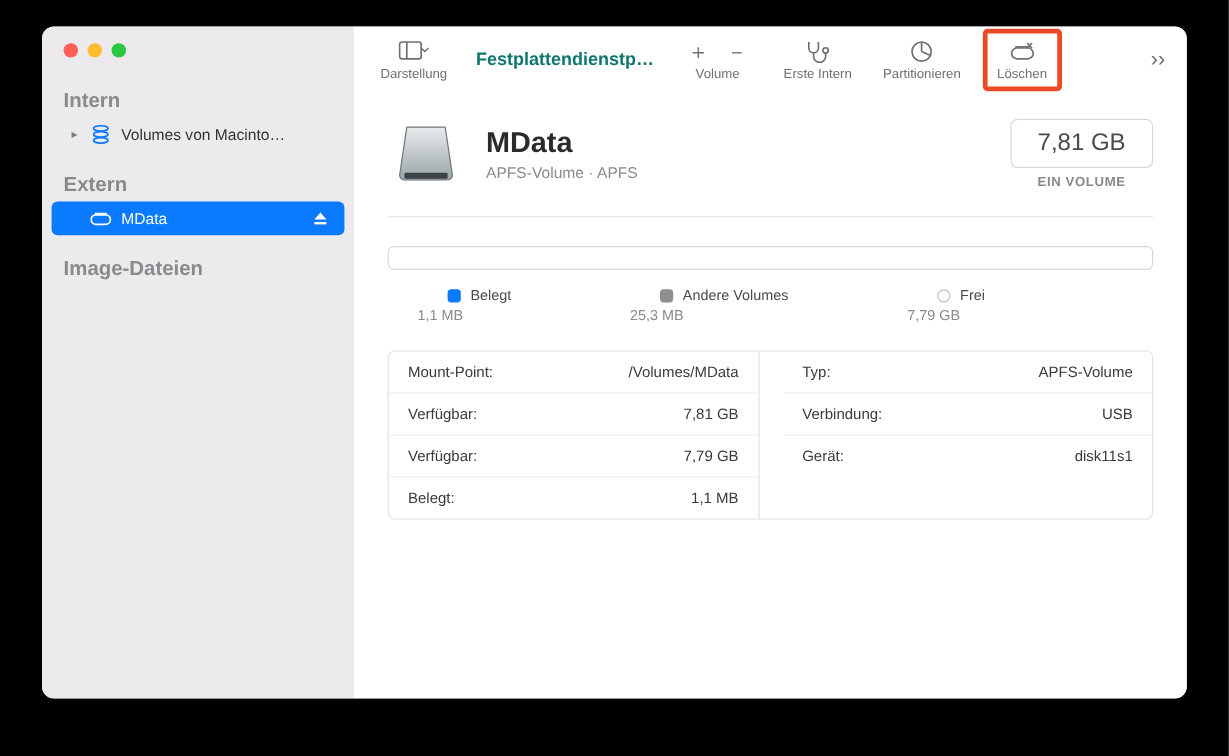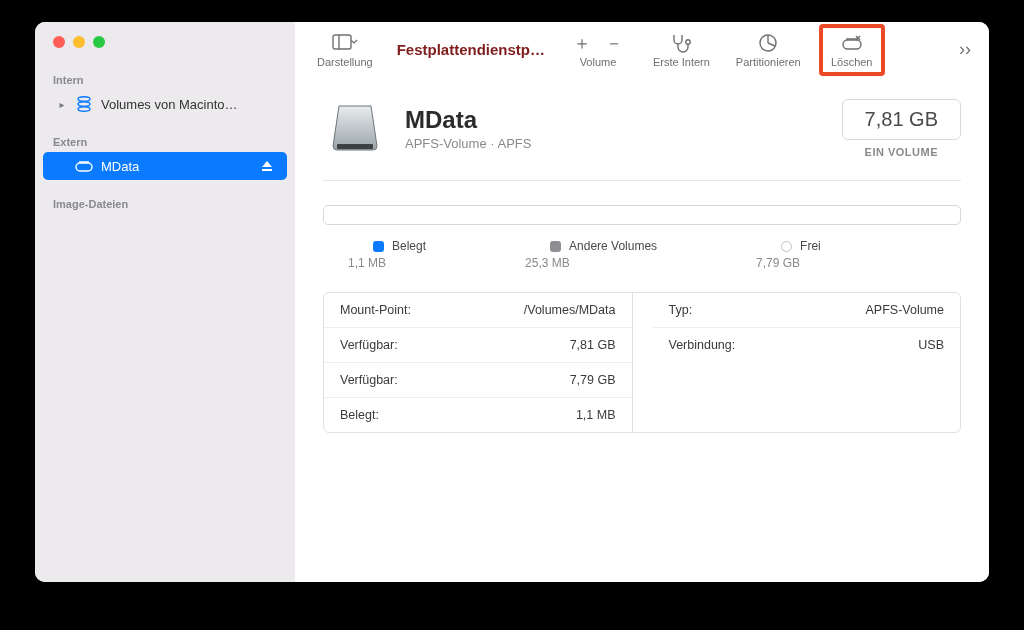--- a/index.html
+++ b/index.html
@@ -7,34 +7,34 @@
   .window {
     position: absolute; left: 35px; top: 22px; width: 954px; height: 560px;
     background: #fff; border-radius: 10px; box-shadow: 0 20px 60px rgba(0,0,0,.5);
     display: flex; overflow: hidden;
   }
   
   .sidebar { width: 260px; background: #eceaec; display: flex; flex-direction: column; padding-top: 14px; }
   .traffic { display: flex; gap: 8px; padding: 0 0 18px 18px; }
   .dot { width: 12px; height: 12px; border-radius: 50%; }
   .red { background: #ff5f57; } .yellow { background: #febc2e; } .green { background: #28c840; }
-  .side-section-label { font-size: 11px; color: #8a8a8e; font-weight: 600; padding: 8px 18px 4px; }
+  .side-section-label { font-size: 17px; color: #8a8a8e; font-weight: 600; padding: 8px 18px 4px; }
   .side-item { display: flex; align-items: center; gap: 8px; padding: 5px 14px; margin: 0 8px; border-radius: 5px; font-size: 13px; color: #333; cursor: default; }
   .side-item.selected { background: #0a7aff; color: #fff; }
   .chevron { width: 10px; text-align: center; color: #7a7a7e; font-size: 10px; }
   .side-icon { width: 18px; height: 18px; display: inline-flex; align-items: center; justify-content: center; }
   .side-item .label { flex: 1; white-space: nowrap; overflow: hidden; text-overflow: ellipsis; }
   .eject { color: rgba(255,255,255,.9); font-size: 12px; }
   
   .main { flex: 1; display: flex; flex-direction: column; background: #fff; }
   .toolbar { height: 56px; border-bottom: 1px solid rgba(0,0,0,0); display: flex; align-items: center; padding: 0 14px; gap: 10px; }
   .tool-btn { display: flex; flex-direction: column; align-items: center; justify-content: center; gap: 2px; padding: 4px 8px; color: #6f6f73; cursor: default; min-width: 50px; }
   .tool-btn .ticon { height: 22px; display: flex; align-items: center; justify-content: center; font-size: 18px; color: #6f6f73; }
   .tool-btn .tlabel { font-size: 11px; color: #6f6f73; }
-  .tool-title { font-size: 15px; font-weight: 600; color: #7f1d1d; margin: 0 6px; white-space: nowrap; overflow: hidden; text-overflow: ellipsis; max-width: 180px; }
+  .tool-title { font-size: 15px; font-weight: 600; color: #0f766e; margin: 0 6px; white-space: nowrap; overflow: hidden; text-overflow: ellipsis; max-width: 180px; }
   .tool-grow { flex: 1; }
   .tool-plusminus { display: flex; align-items: center; gap: 14px; color: #6f6f73; font-size: 18px; padding: 0 4px; }
   .tool-overflow { color: #6f6f73; font-size: 18px; padding: 0 4px; }
   .highlight-box { border: 4px solid #ea4a25; border-radius: 4px; padding: 2px 4px; }
   
   .content { padding: 18px 28px 20px; overflow: auto; }
   .header-row { display: flex; align-items: center; gap: 18px; padding-bottom: 20px; border-bottom: 1px solid #e5e5ea; }
   .drive-icon { width: 64px; height: 64px; }
   .drive-titles .name { font-size: 24px; font-weight: 700; color: #2b2b2d; }
   .drive-titles .sub { font-size: 13px; color: #8a8a8e; margin-top: 2px; }
@@ -240,17 +240,21 @@
         </div>
         <div class="details-col">
           <div class="drow">
               <span class="k">Typ:</span>
               <span class="v">APFS-Volume</span>
             </div>
           <div class="drow">
               <span class="k">Verbindung:</span>
               <span class="v">USB</span>
             </div>
+          <div class="drow">
+              <span class="k">Gerät:</span>
+              <span class="v">disk11s1</span>
+            </div>
         </div>
       </div>
     </div>
   </div>
 </div>
 
 </body></html>

